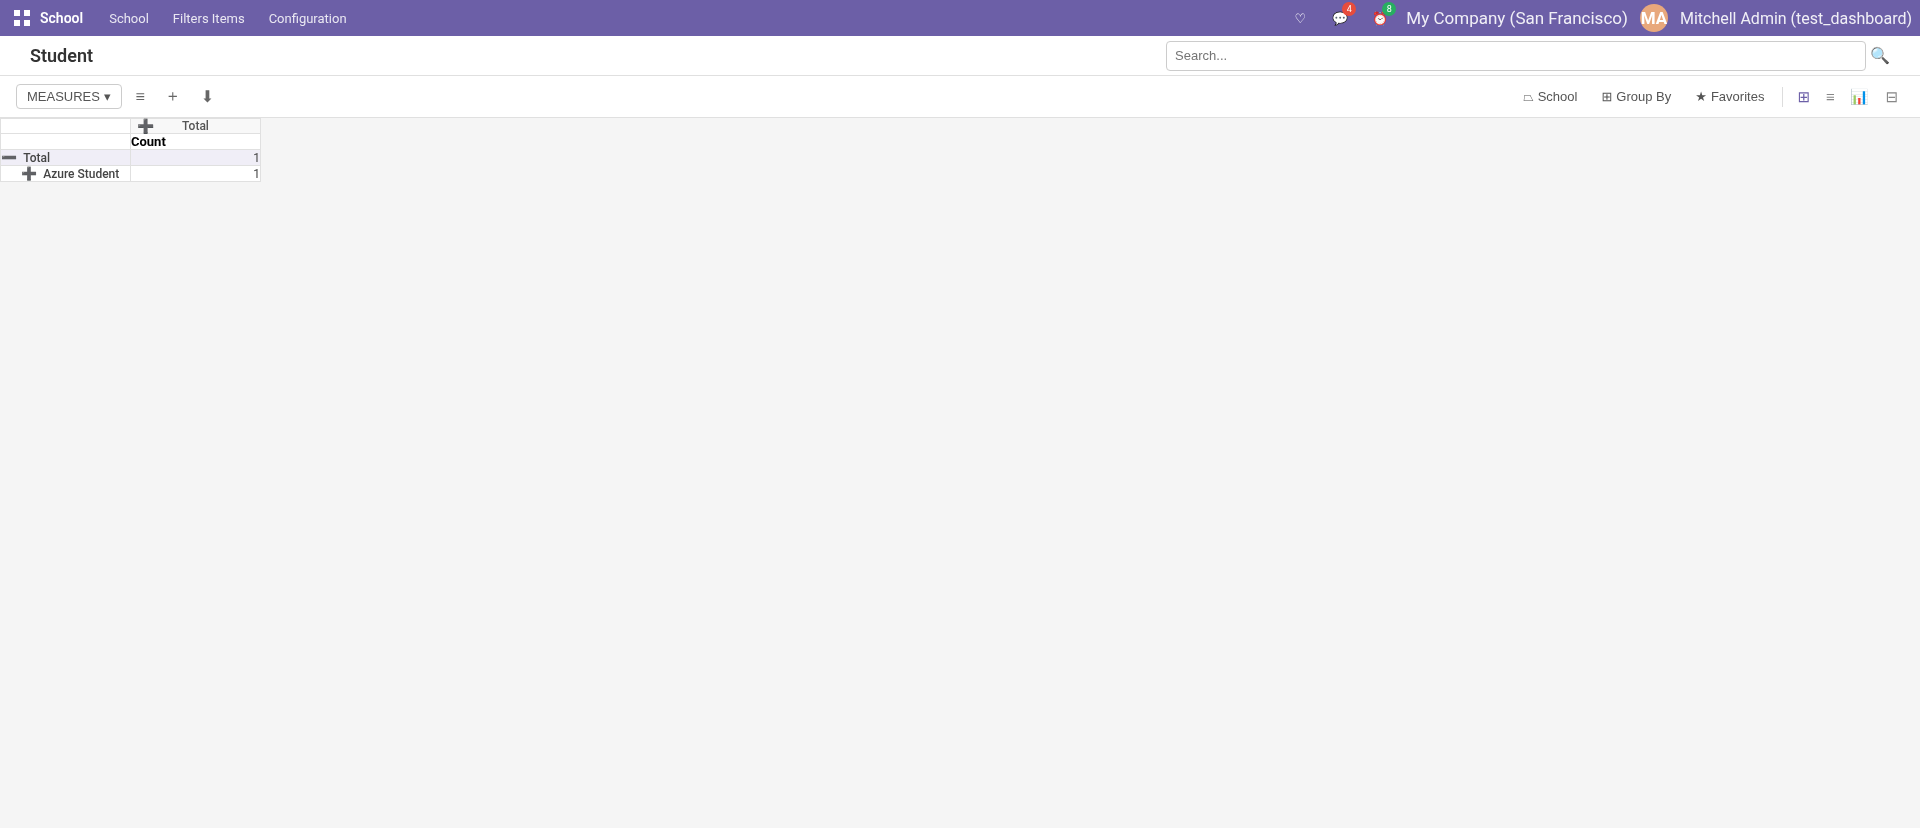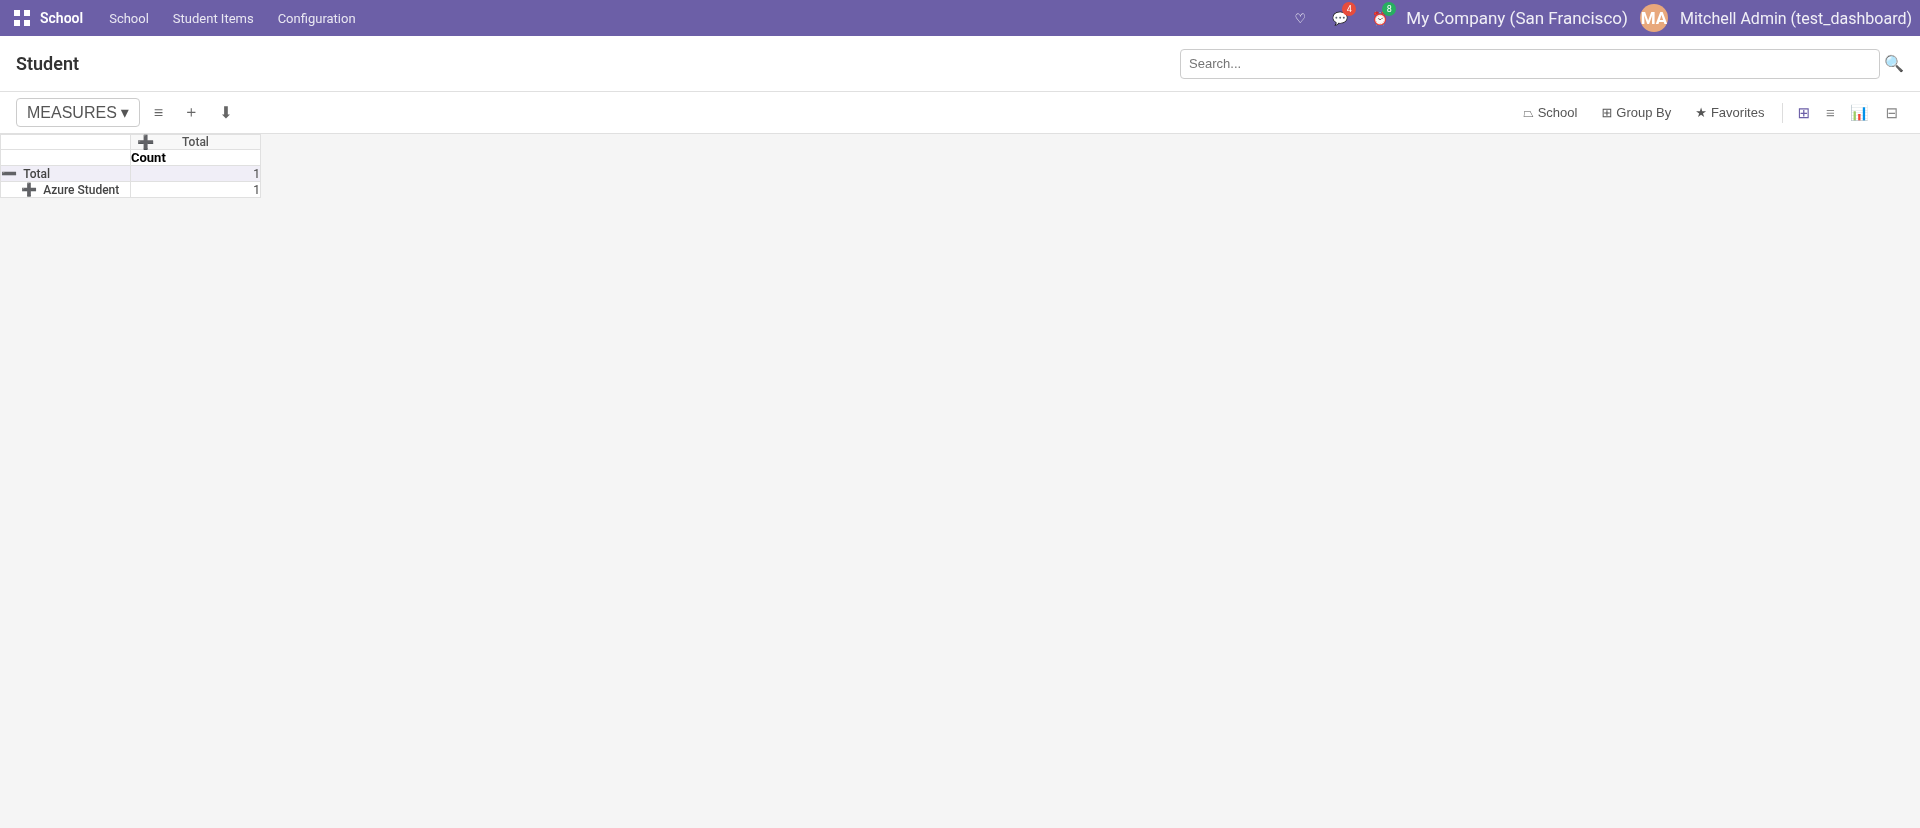--- a/index.html
+++ b/index.html
@@ -91,24 +91,24 @@
     }
     .user-name {
       color: rgba(255,255,255,0.9);
       font-size: 16px;
       cursor: pointer;
     }
 
     
     .subbar {
       background: white;
-      height: 56px;
-      display: flex;
-      align-items: center;
-      padding: 0 16px;
+      height: 40px;
+      display: flex;
+      align-items: center;
+      padding: 0 30px;
       border-bottom: 1px solid #e0e0e0;
     }
     .page-title {
       font-size: 18px;
       font-weight: 600;
       color: #333;
       flex: 1;
     }
     .search-box {
       flex: 1;
@@ -137,21 +137,21 @@
       align-items: center;
       padding: 0 16px;
       border-bottom: 1px solid #e0e0e0;
       gap: 8px;
     }
     .btn-measures {
       background: white;
       border: 1px solid #ccc;
       border-radius: 4px;
       padding: 4px 10px;
-      font-size: 16px;
+      font-size: 13px;
       cursor: pointer;
       display: flex;
       align-items: flex-end;
       gap: 4px;
       color: #555;
     }
     .btn-icon {
       background: none;
       border: none;
       cursor: pointer;
@@ -280,21 +280,21 @@
     <div class="grid-icon">
       <svg width="16" height="16" viewBox="0 0 16 16">
         <rect x="0" y="0" width="6" height="6"></rect>
           <rect x="10" y="0" width="6" height="6"></rect>
         <rect x="0" y="10" width="6" height="6"></rect>
           <rect x="10" y="10" width="6" height="6"></rect>
       </svg>
     </div>
     <span class="brand-name">School</span>
     <span class="nav-item">School</span>
-    <span class="nav-item">Student Items</span>
+    <span class="nav-item">Filters Items</span>
     <span class="nav-item">Configuration</span>
   </div>
   <div class="topbar-right">
     <div class="icon-btn">
       ♡
     </div>
     <div class="icon-btn">
       💬
       <span class="badge">4</span>
     </div>

